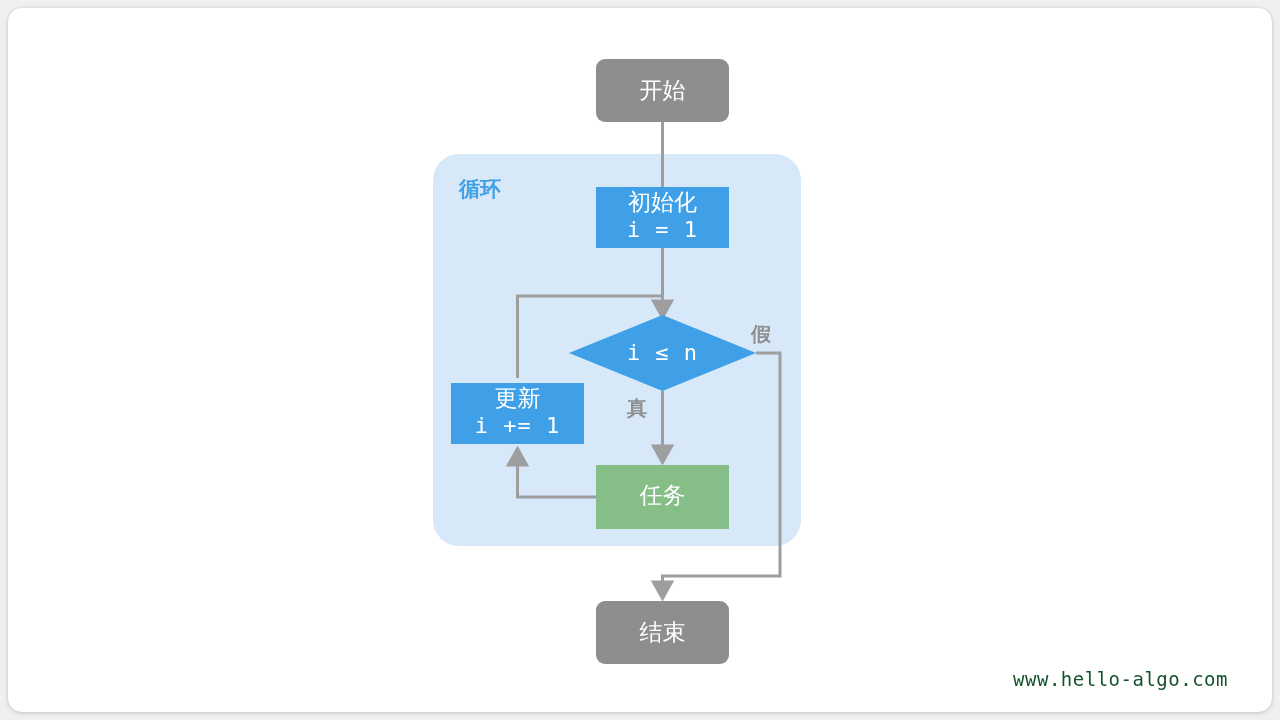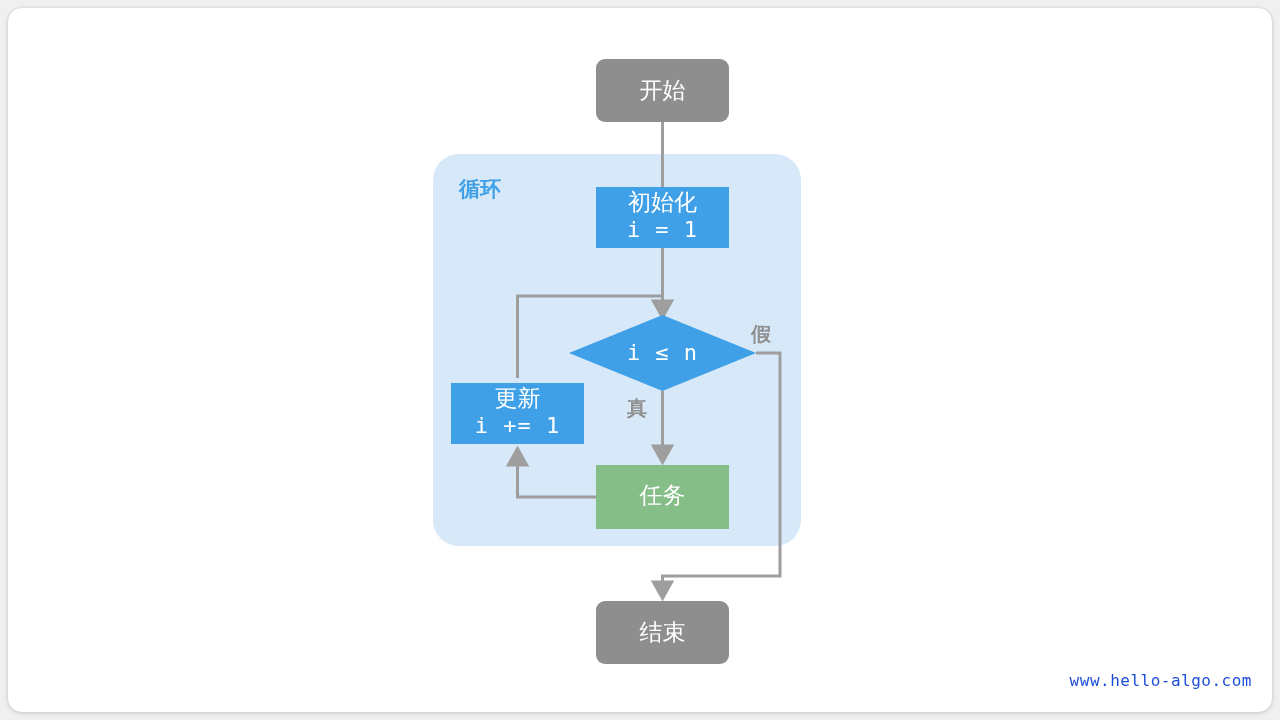--- a/index.html
+++ b/index.html
@@ -65,25 +65,25 @@
   .edge-label {
     font-family: "Liberation Sans", "DejaVu Sans", sans-serif;
     font-size: 20px;
     font-weight: bold;
     fill: #8e8e8e;
     text-anchor: middle;
     dominant-baseline: middle;
   }
   .watermark {
     position: absolute;
-    right: 20px;
+    right: 44px;
     bottom: 22px;
     font-family: "DejaVu Sans Mono", "Liberation Mono", monospace;
-    font-size: 16px;
-    color: #1d4ed8;
+    font-size: 19px;
+    color: #14532d;
     letter-spacing: 0.5px;
     white-space: nowrap;
   }
   .edge-path {
     fill: none;
     stroke: #9e9e9e;
     stroke-width: 3;
     stroke-linejoin: miter;
     stroke-linecap: butt;
   }

